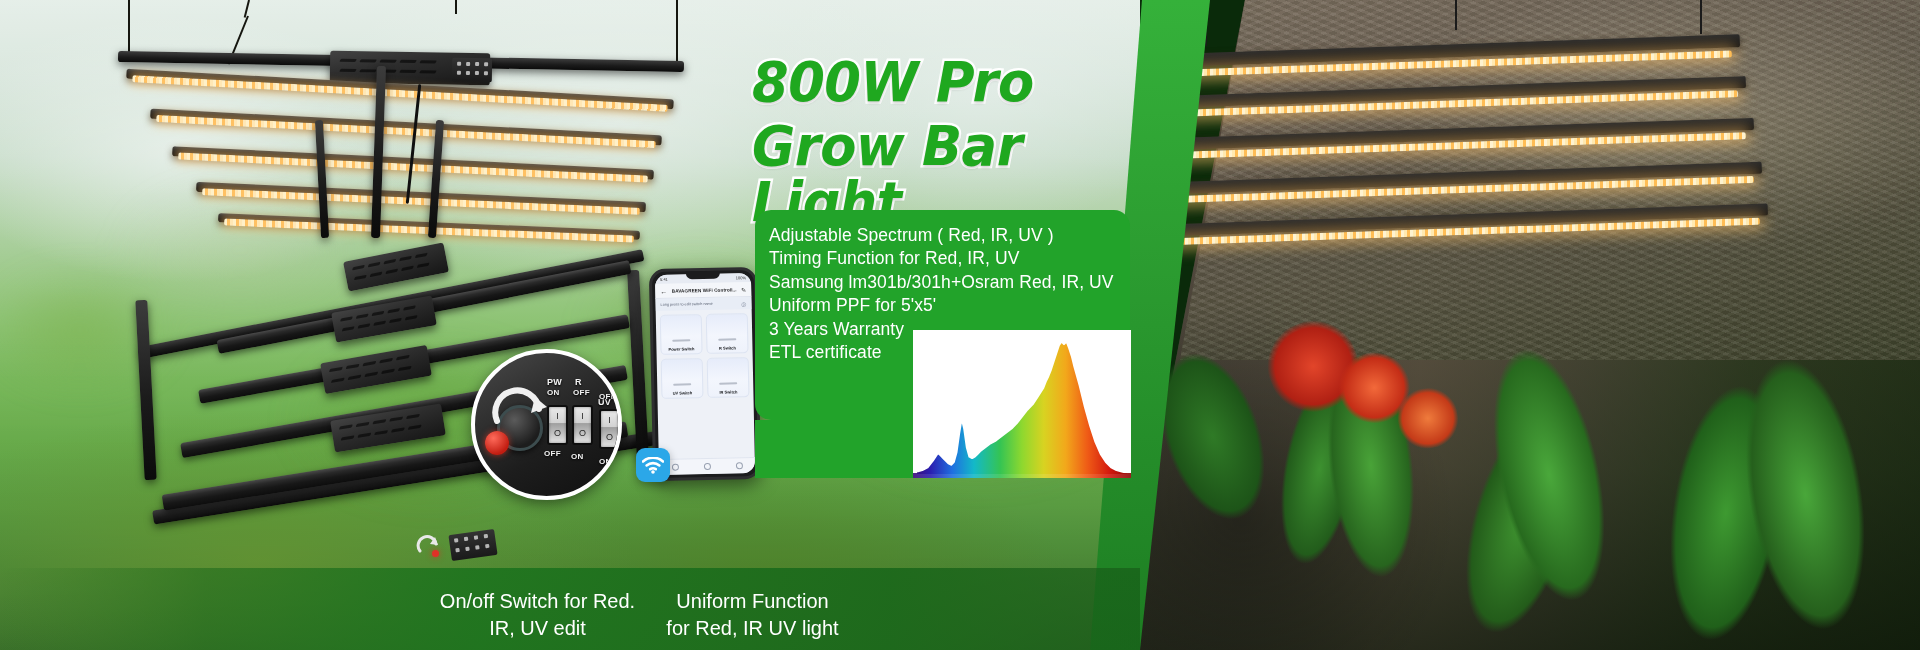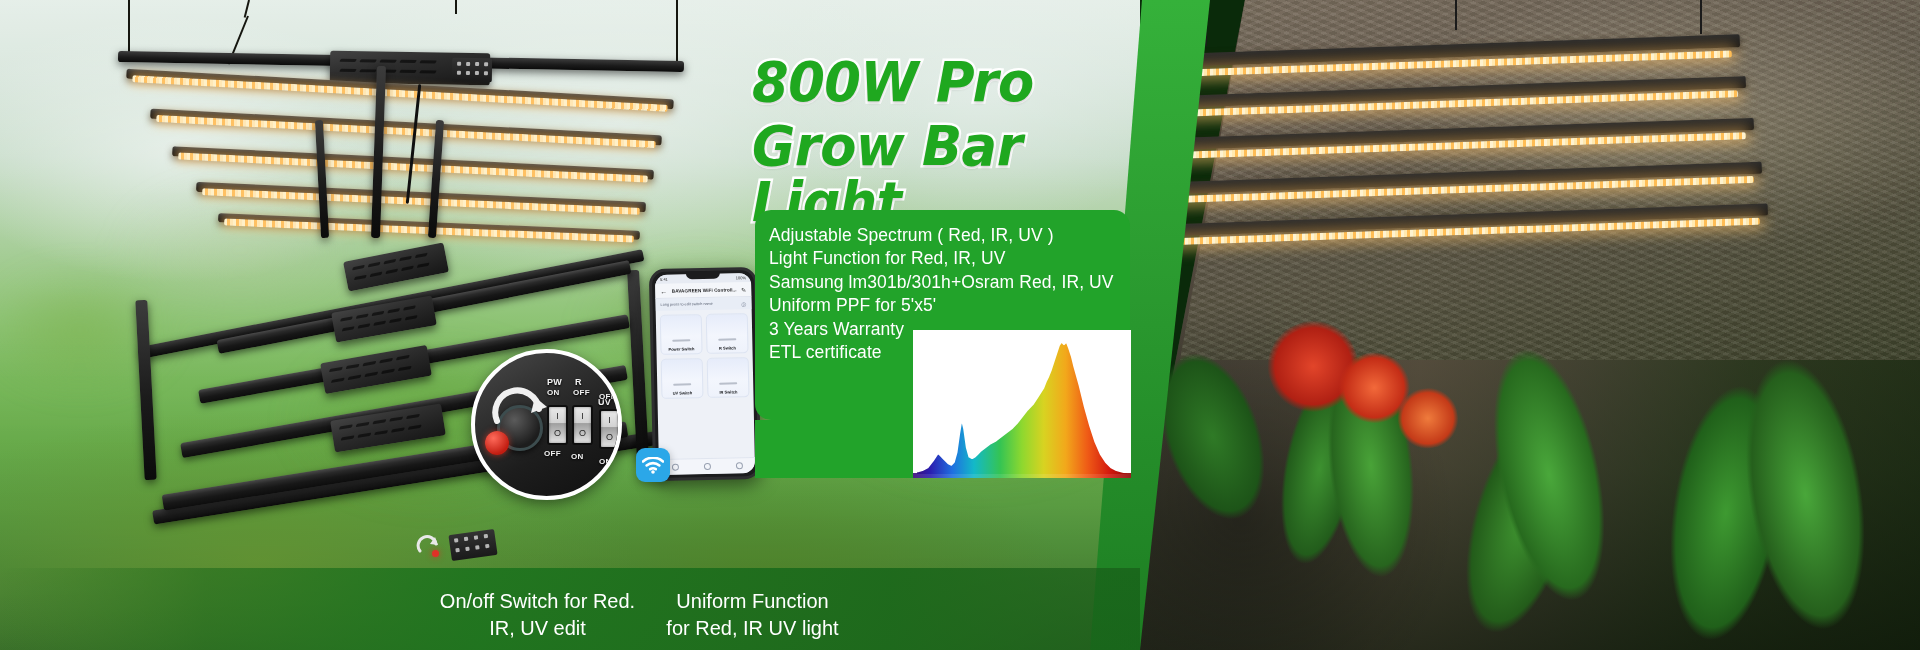--- a/index.html
+++ b/index.html
@@ -493,21 +493,21 @@
   </div>
 
   <div class="headline">
     <div class="hl1">800W Pro</div>
     <div class="hl2">Grow Bar Light</div>
   </div>
 
   <div class="panel-tail"></div>
   <div class="feature-panel">
     <div class="fl">Adjustable Spectrum ( Red, IR, UV )</div>
-    <div class="fl">Light Function for Red, IR, UV</div>
+    <div class="fl">Timing Function for Red, IR, UV</div>
     <div class="fl">Samsung lm301b/301h+Osram Red, IR, UV</div>
     <div class="fl">Uniform PPF for 5'x5'</div>
     <div class="fl">3 Years Warranty</div>
     <div class="fl">ETL certificate</div>
   </div>
 
   <div class="spectrum">
     <svg id="spd-svg" width="218" height="148" viewBox="0 0 218 148">
       <defs>
         <linearGradient id="spdGrad" x1="0" y1="0" x2="1" y2="0">

